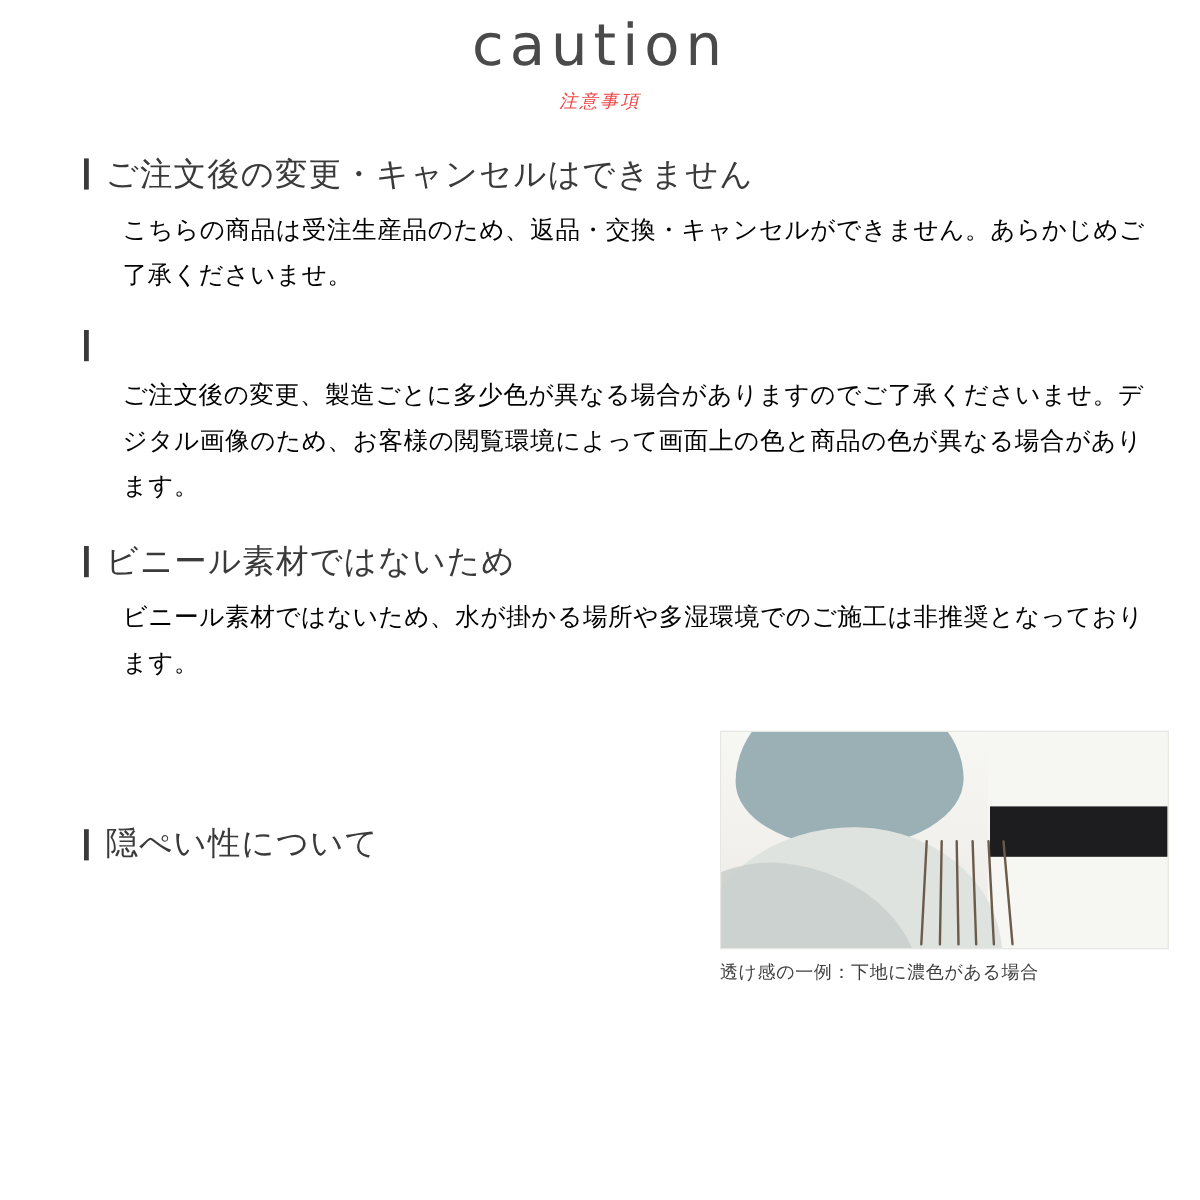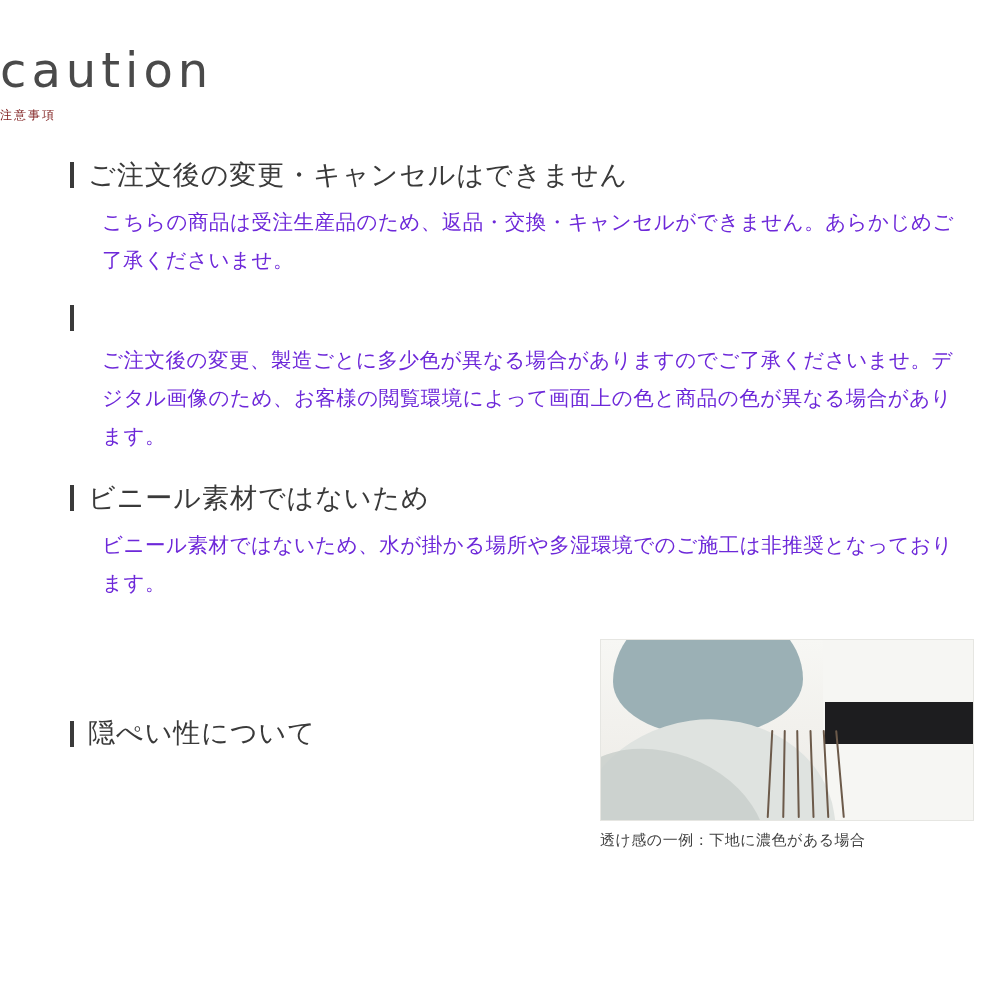--- a/index.html
+++ b/index.html
@@ -17,36 +17,38 @@
   }
   .page {
     width: 1000px;
     height: 1000px;
     position: relative;
     box-sizing: border-box;
   }
 
   
   .header {
-    padding-top: 44px;
+    text-align: center;
+    padding-top: 12px;
   }
   .header-title {
     font-size: 48px;
     letter-spacing: 5px;
     color: #4a4a4a;
     font-weight: 400;
     line-height: 1.1;
     font-family: "DejaVu Sans", sans-serif;
   }
   .header-subtitle {
     margin-top: 10px;
-    font-size: 12px;
+    font-size: 15px;
     letter-spacing: 2px;
-    color: #7f1d1d;
+    color: #ef4444;
     font-weight: 400;
+    font-style: italic;
   }
 
   
   .content {
     margin-top: 34px;
     padding: 0 46px 0 70px;
   }
   .section {
     margin-bottom: 26px;
     position: relative;
@@ -64,21 +66,21 @@
     display: inline-block;
     width: 4px;
     height: 26px;
     background: #3a3a3a;
     margin-right: 14px;
     flex: 0 0 auto;
   }
   .section-body {
     font-size: 20.5px;
     line-height: 1.85;
-    color: #6d28d9;
+    color: #000000;
     letter-spacing: 0.5px;
     padding-left: 32px;
     max-width: 900px;
   }
 
   
   .section-concealment {
     display: flex;
     align-items: center;
   }

